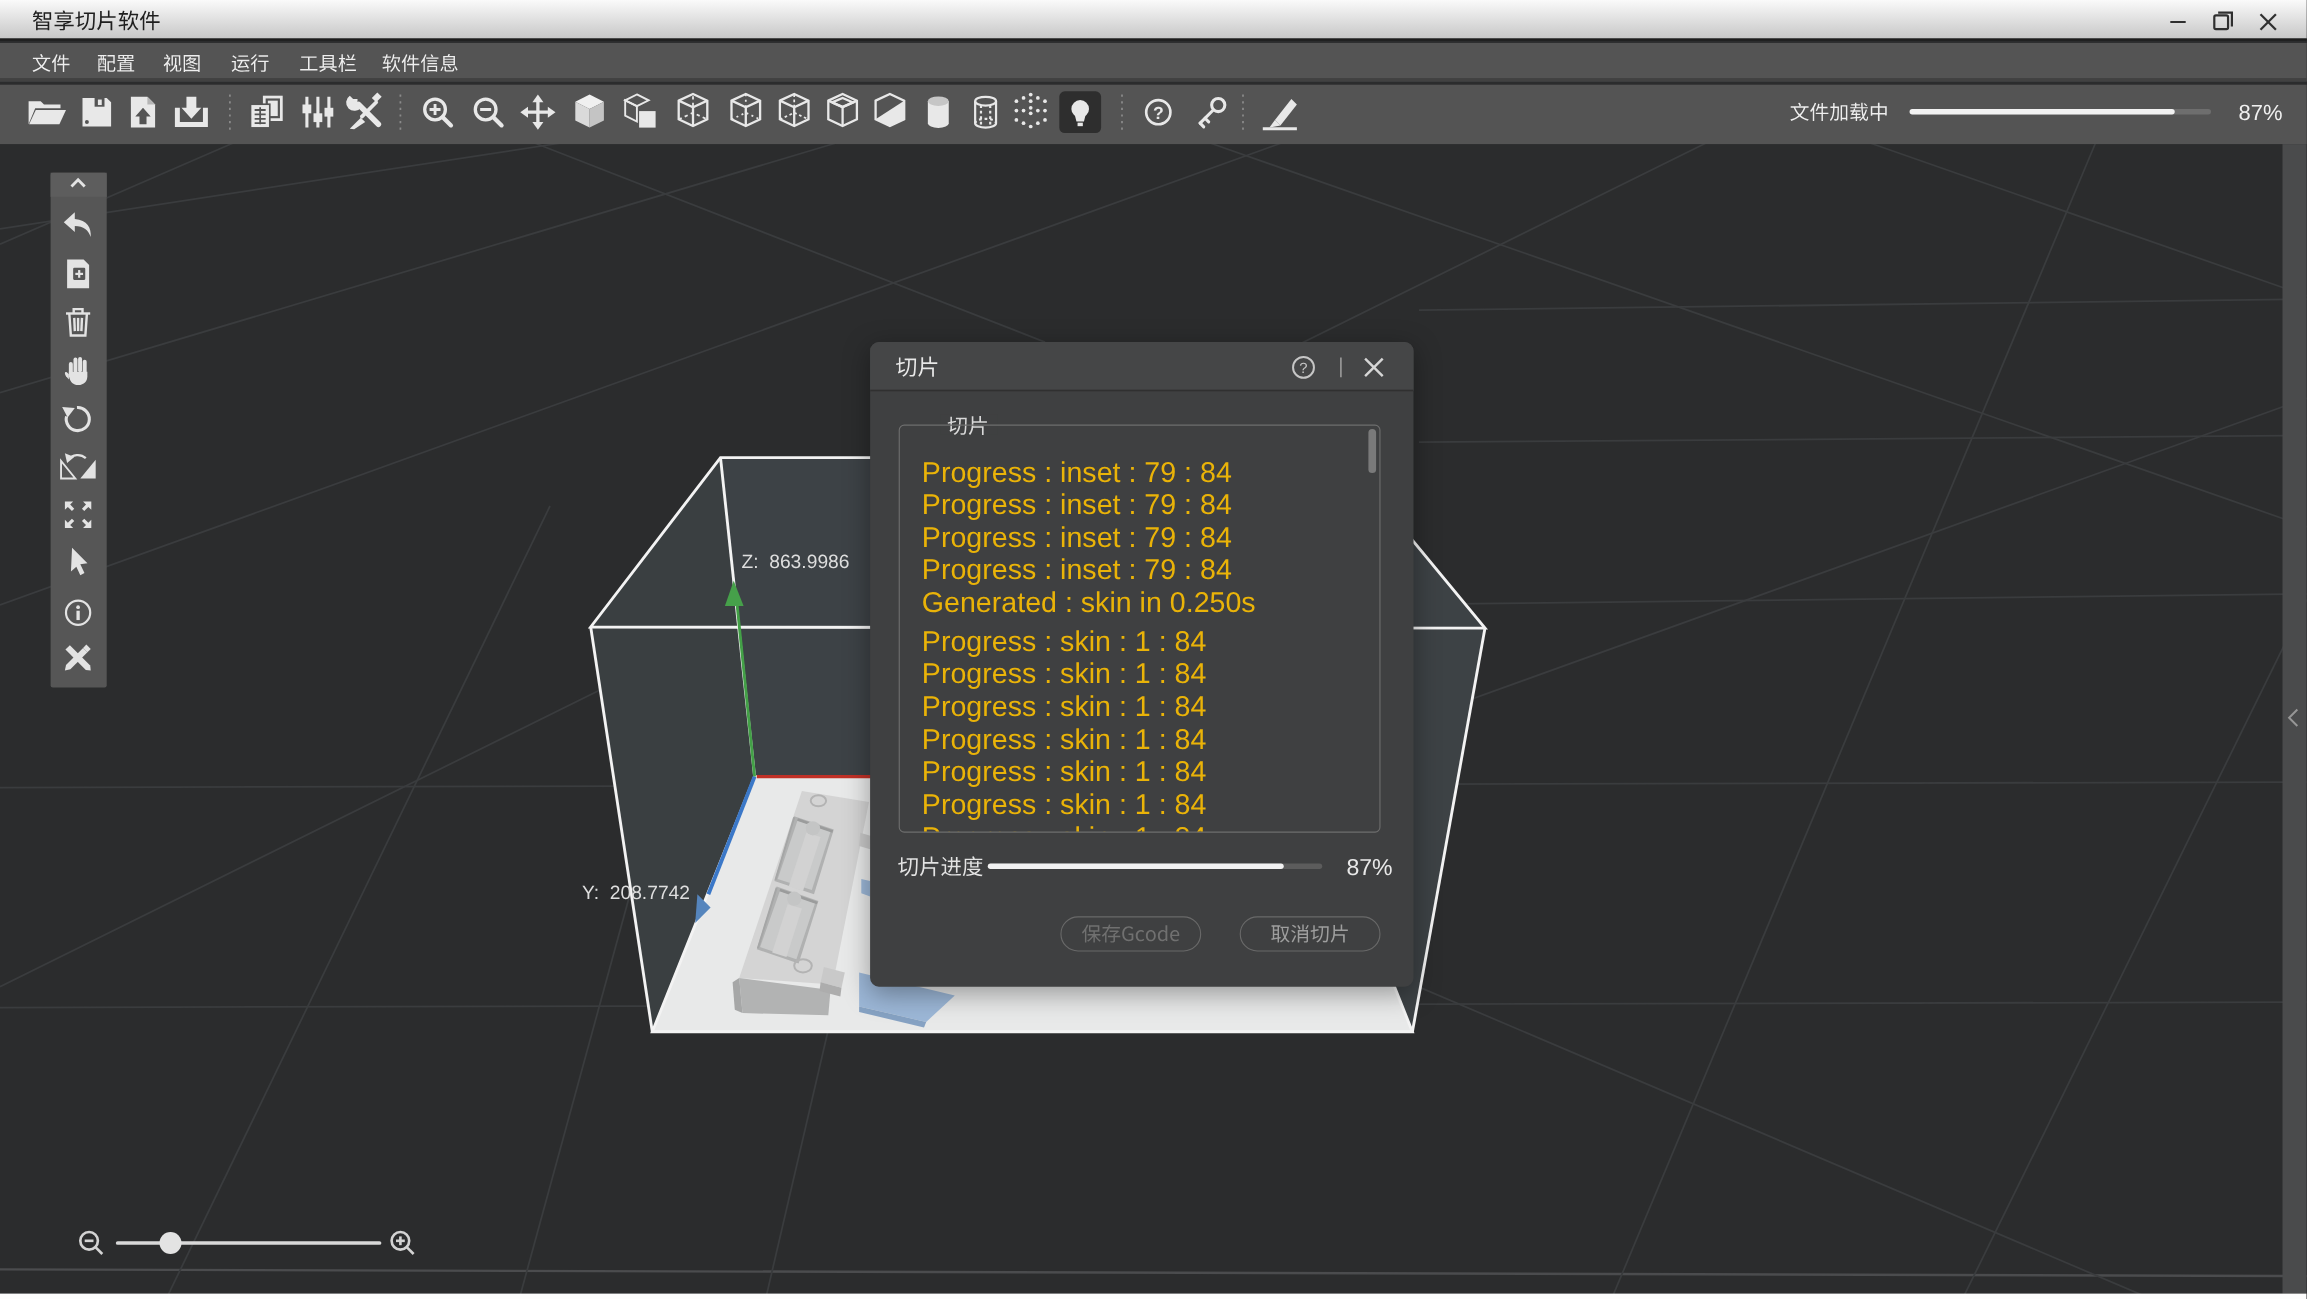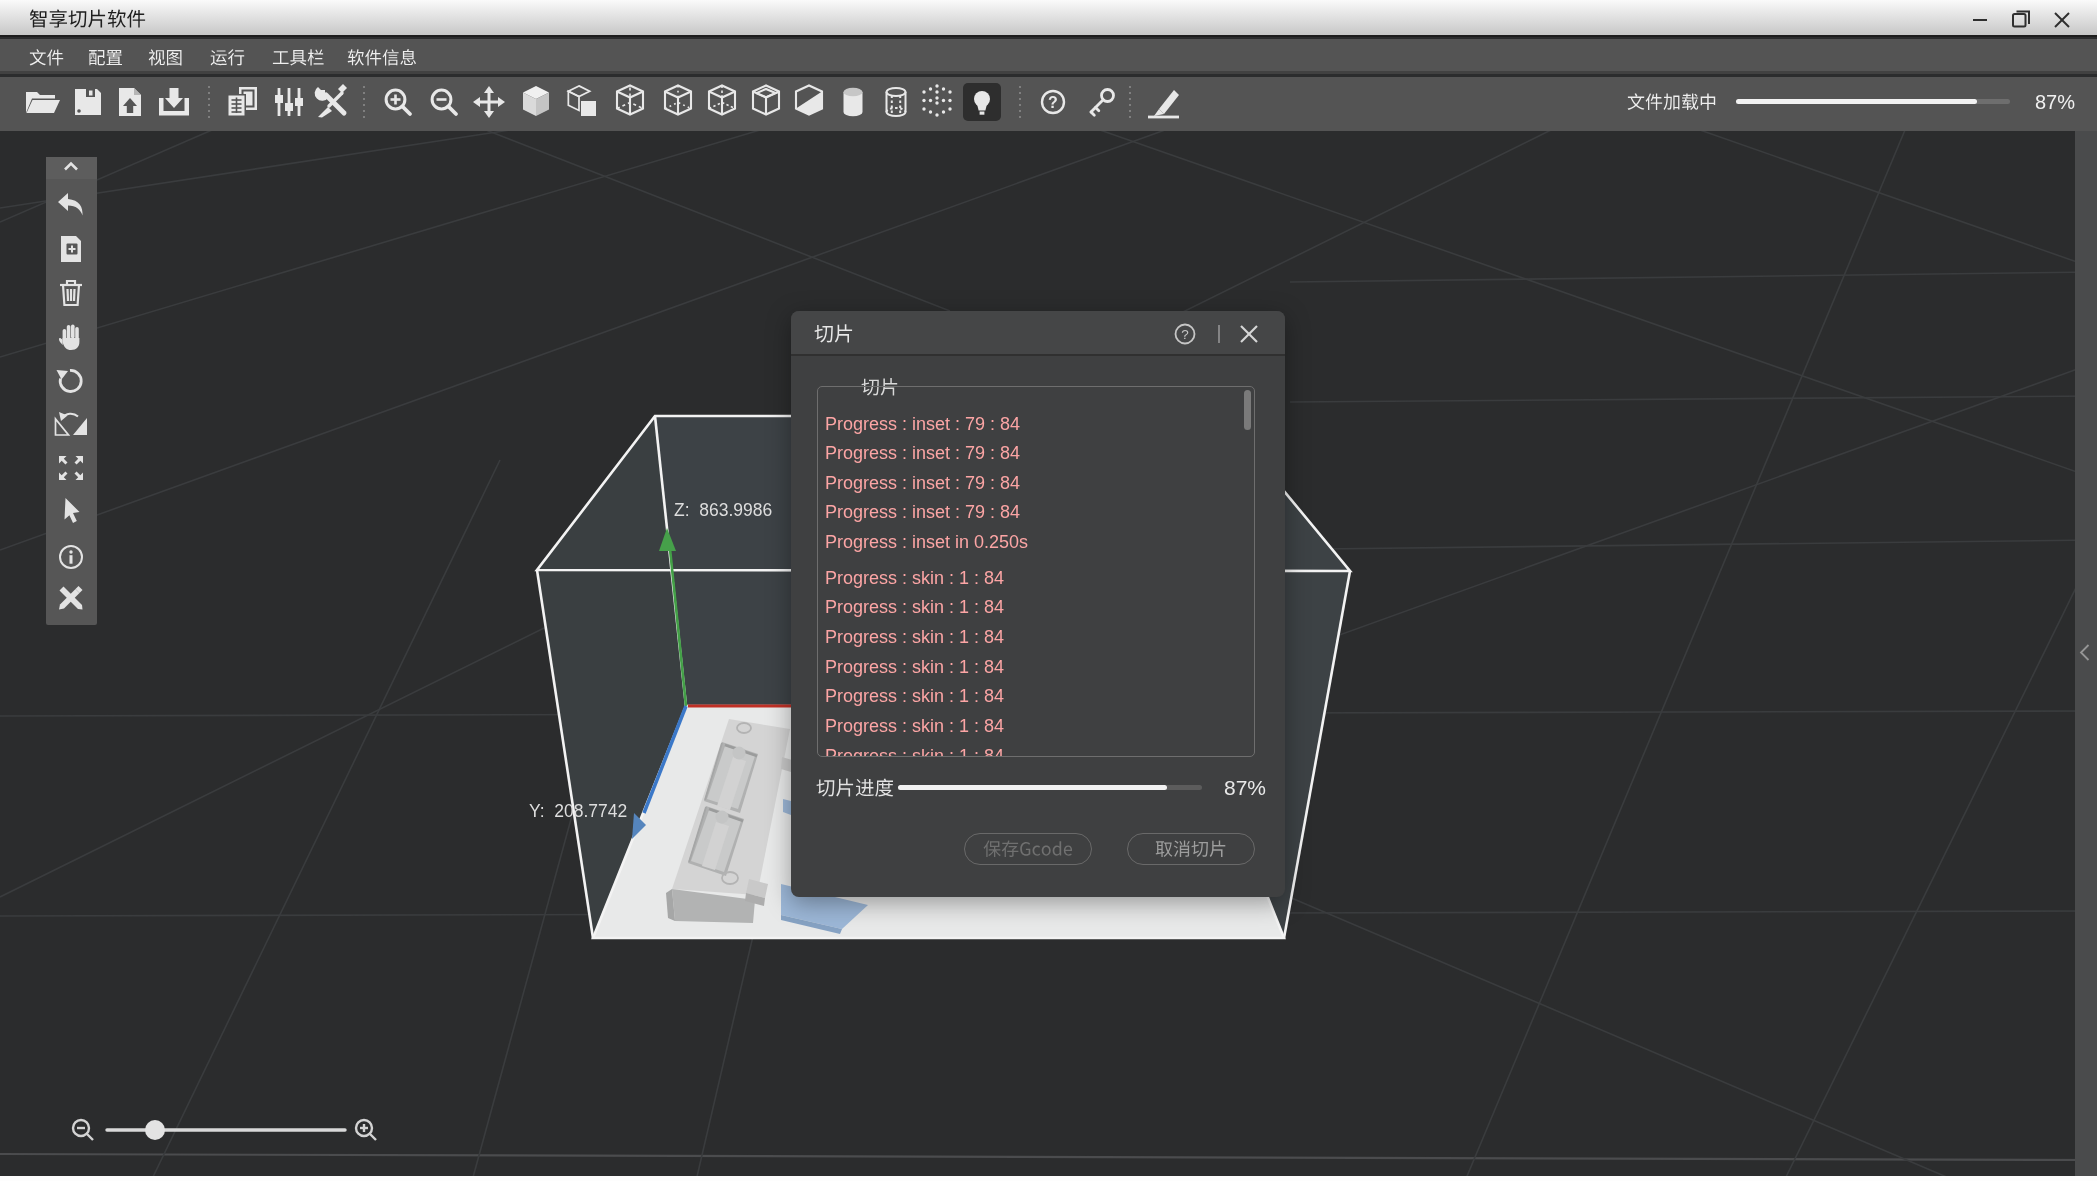--- a/index.html
+++ b/index.html
@@ -7,21 +7,21 @@
 #menubar{position:absolute;left:0;top:39px;width:2097px;height:35px;background:#545454;border-bottom:3px solid #414141;}
 #toolbar{position:absolute;left:0;top:77px;width:2097px;height:54px;background:#545454;}
 #bars{position:absolute;left:0;top:0;}
 #leftbar{position:absolute;left:46px;top:157px;width:51px;height:468px;background:#565656;border-radius:2px;}
 #lefttop{position:absolute;left:0;top:0;width:51px;height:22px;background:#5d5d5d;}
 #dlg{position:absolute;left:791px;top:311px;width:494px;height:586px;background:#3f4041;border-radius:8px;box-shadow:0 6px 24px rgba(0,0,0,0.35);}
 #dlgtitle{position:absolute;left:0;top:0;width:494px;height:45px;background:#454647;border-bottom:2px solid #303030;border-radius:8px 8px 0 0;}
 #dlghead{position:absolute;left:0;top:0;}
 #groupbox{position:absolute;left:26px;top:75px;width:438px;height:371px;border:1.2px solid #6e6e6e;border-radius:5px;}
 #loglist{position:absolute;left:0;top:75px;width:438px;height:370px;overflow:hidden;}
-.ll{position:absolute;left:34px;font-size:18px;color:#fca5a5;white-space:pre;}
+.ll{position:absolute;left:47px;font-size:26px;color:#eab308;white-space:pre;}
 #sthumb{position:absolute;left:453px;top:79px;width:7px;height:40px;background:#7a7a7a;border-radius:3.5px;}
 .btn{position:absolute;width:128px;height:32px;border:1.3px solid #696969;border-radius:16px;}
 </style></head><body>
 <svg id="scene" width="2097" height="1181" viewBox="0 0 2097 1181">
     <rect x="0" y="0" width="2097" height="1181" fill="#2b2c2d"></rect>
 <line x1="1290" y1="282" x2="2097" y2="272" stroke="#3a3c3e" stroke-width="1.6" stroke-linecap="butt"></line>
 <line x1="1290" y1="402" x2="2097" y2="396" stroke="#3a3c3e" stroke-width="1.6" stroke-linecap="butt"></line>
 <line x1="1320" y1="549" x2="2097" y2="540" stroke="#3a3c3e" stroke-width="1.6" stroke-linecap="butt"></line>
 <line x1="0" y1="716" x2="2097" y2="711" stroke="#3a3c3e" stroke-width="1.6" stroke-linecap="butt"></line>
 <line x1="0" y1="916" x2="2097" y2="911" stroke="#3a3c3e" stroke-width="1.6" stroke-linecap="butt"></line>
@@ -403,21 +403,21 @@
     <rect x="107" y="474" width="304" height="5" rx="2.5" fill="#5c5c5c"></rect>
     <rect x="107" y="474" width="269" height="5" rx="2.5" fill="#f2f2f2"></rect>
     <text x="433" y="484" font-family="Liberation Sans, sans-serif" font-size="21" fill="#e8e8e8">87%</text>
   </svg>
   <div id="groupbox"></div>
   <div id="loglist">
       <div class="ll" style="top:27.5px">Progress : inset : 79 : 84</div>
       <div class="ll" style="top:57.1px">Progress : inset : 79 : 84</div>
       <div class="ll" style="top:86.7px">Progress : inset : 79 : 84</div>
       <div class="ll" style="top:116.3px">Progress : inset : 79 : 84</div>
-      <div class="ll" style="top:145.9px">Progress : inset in 0.250s</div>
+      <div class="ll" style="top:145.9px">Generated : skin in 0.250s</div>
       <div class="ll" style="top:181.7px">Progress : skin : 1 : 84</div>
       <div class="ll" style="top:211.3px">Progress : skin : 1 : 84</div>
       <div class="ll" style="top:240.9px">Progress : skin : 1 : 84</div>
       <div class="ll" style="top:270.5px">Progress : skin : 1 : 84</div>
       <div class="ll" style="top:300.1px">Progress : skin : 1 : 84</div>
       <div class="ll" style="top:329.7px">Progress : skin : 1 : 84</div>
       <div class="ll" style="top:360px">Progress : skin : 1 : 84</div>
     </div>
   <div id="sthumb"></div>
   <div class="btn" style="left:173px;top:522px;"></div>

